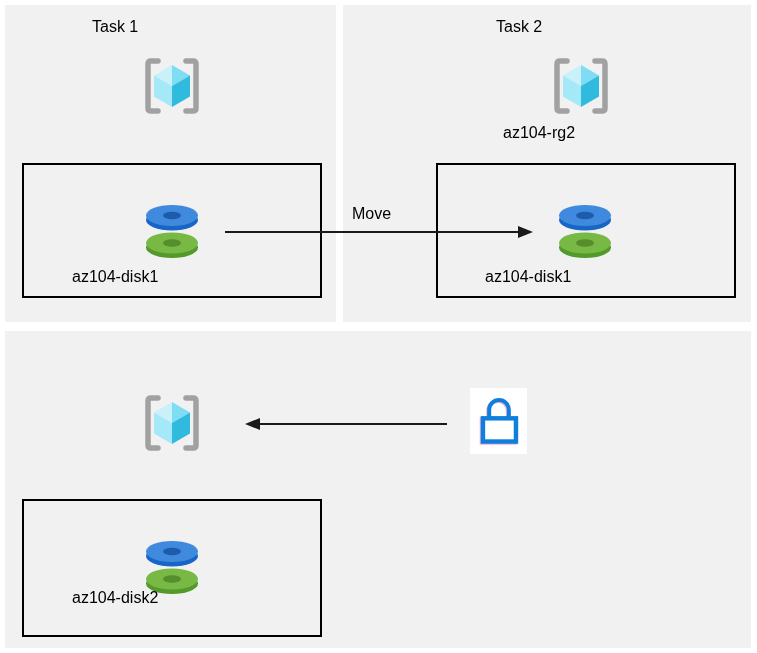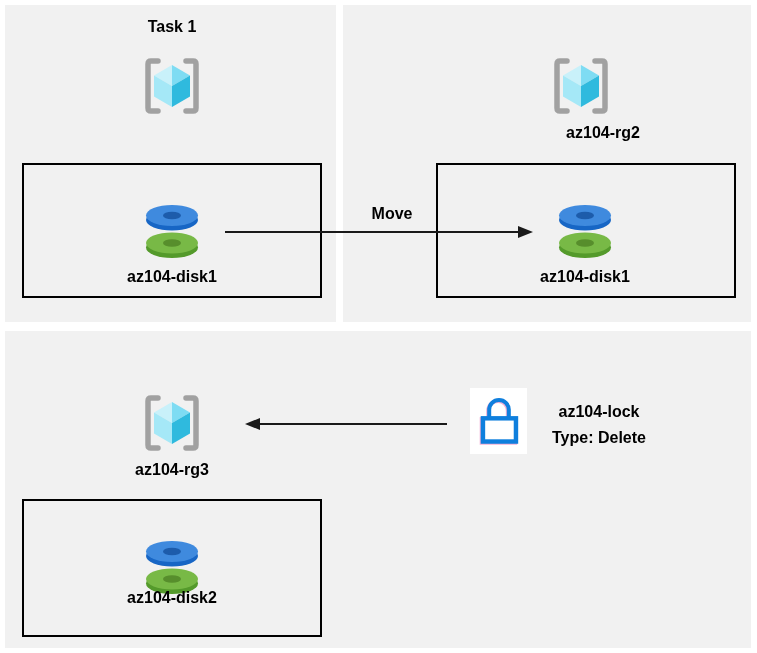--- a/index.html
+++ b/index.html
@@ -17,23 +17,23 @@
   .panel {
     position: absolute;
     background: #f1f1f1;
   }
   #panel-1 { left: 5px;   top: 5px;   width: 331px; height: 317px; }
   #panel-2 { left: 343px; top: 5px;   width: 408px; height: 317px; }
   #panel-3 { left: 5px;   top: 331px; width: 746px; height: 317px; }
   .lbl {
     position: absolute;
     font-size: 16px;
-    font-weight: bold;
+    font-weight: normal;
     color: #000000;
-    text-align: center;
+    text-align: left;
     white-space: nowrap;
   }
   .icon { position: absolute; line-height: 0; }
   .disk-box {
     position: absolute;
     border: 2px solid #000000;
     background: transparent;
   }
   #box-1 { left: 22px;  top: 163px; width: 300px; height: 135px; }
   #box-2 { left: 436px; top: 163px; width: 300px; height: 135px; }
@@ -86,20 +86,21 @@
       <ellipse cx="32" cy="12.5" rx="26" ry="10.5" fill="#3f8ade"></ellipse>
       <ellipse cx="32" cy="12.5" rx="9" ry="3.8" fill="#1d5cab"></ellipse>
       <ellipse cx="32" cy="44.5" rx="26" ry="10.5" fill="#549a2b"></ellipse>
       <ellipse cx="32" cy="40" rx="26" ry="10.5" fill="#78b946"></ellipse>
       <ellipse cx="32" cy="40" rx="9" ry="3.8" fill="#578e2c"></ellipse>
     </svg>
   </div>
 
   <div class="lbl" style="left:72px; top:268px; width:200px;">az104-disk1</div>
 
+  <div class="lbl" style="left:496px; top:18px; width:160px;">Task 2</div>
 
   <div class="icon" style="left:549px; top:55px;">
     <svg width="64" height="62" viewBox="0 0 64 62">
       <path d="M18 6 H11 Q8 6 8 9 V53 Q8 56 11 56 H18" fill="none" stroke="#a1a1a1" stroke-width="5.5" stroke-linecap="round" stroke-linejoin="round"></path>
       <path d="M46 6 H53 Q56 6 56 9 V53 Q56 56 53 56 H46" fill="none" stroke="#a1a1a1" stroke-width="5.5" stroke-linecap="round" stroke-linejoin="round"></path>
       <polygon points="32,10 14,20.5 32,31" fill="#c9f1fa"></polygon>
       <polygon points="32,10 50,20.5 32,31" fill="#7edcf3"></polygon>
       <polygon points="14,20.5 14,41.5 32,52 32,31" fill="#a5e8f7"></polygon>
       <polygon points="50,20.5 50,41.5 32,52 32,31" fill="#2fbade"></polygon>
     </svg>
@@ -134,21 +135,20 @@
     <svg width="64" height="62" viewBox="0 0 64 62">
       <path d="M18 6 H11 Q8 6 8 9 V53 Q8 56 11 56 H18" fill="none" stroke="#a1a1a1" stroke-width="5.5" stroke-linecap="round" stroke-linejoin="round"></path>
       <path d="M46 6 H53 Q56 6 56 9 V53 Q56 56 53 56 H46" fill="none" stroke="#a1a1a1" stroke-width="5.5" stroke-linecap="round" stroke-linejoin="round"></path>
       <polygon points="32,10 14,20.5 32,31" fill="#c9f1fa"></polygon>
       <polygon points="32,10 50,20.5 32,31" fill="#7edcf3"></polygon>
       <polygon points="14,20.5 14,41.5 32,52 32,31" fill="#a5e8f7"></polygon>
       <polygon points="50,20.5 50,41.5 32,52 32,31" fill="#2fbade"></polygon>
     </svg>
   </div>
 
-  <div class="lbl" style="left:72px; top:461px; width:200px;">az104-rg3</div>
 
   <div class="disk-box" id="box-3"></div>
 
   <div class="icon" style="left:140px; top:539px;">
     <svg width="64" height="56" viewBox="0 0 64 56">
       <ellipse cx="32" cy="17" rx="26" ry="10.5" fill="#1766c5"></ellipse>
       <ellipse cx="32" cy="12.5" rx="26" ry="10.5" fill="#3f8ade"></ellipse>
       <ellipse cx="32" cy="12.5" rx="9" ry="3.8" fill="#1d5cab"></ellipse>
       <ellipse cx="32" cy="44.5" rx="26" ry="10.5" fill="#549a2b"></ellipse>
       <ellipse cx="32" cy="40" rx="26" ry="10.5" fill="#78b946"></ellipse>
@@ -163,18 +163,14 @@
     <line x1="14" y1="9" x2="202" y2="9" stroke="#1a1a1a" stroke-width="2"></line>
   </svg>
 
   <div id="lock-plate">
     <svg width="50" height="58" viewBox="0 0 56 65">
       <path d="M17 31 V20 A11 11 0 0 1 39 20 V31" fill="none" stroke="#0f7fdd" stroke-width="4.5"></path>
       <rect x="10" y="29.5" width="37" height="26" fill="#ffffff" stroke="#0f7fdd" stroke-width="5"></rect>
     </svg>
   </div>
 
-  <div id="lock-text">
-    <div>az104-lock</div>
-    <div>Type: Delete</div>
-  </div>
 
 </div>
 
 </body></html>

